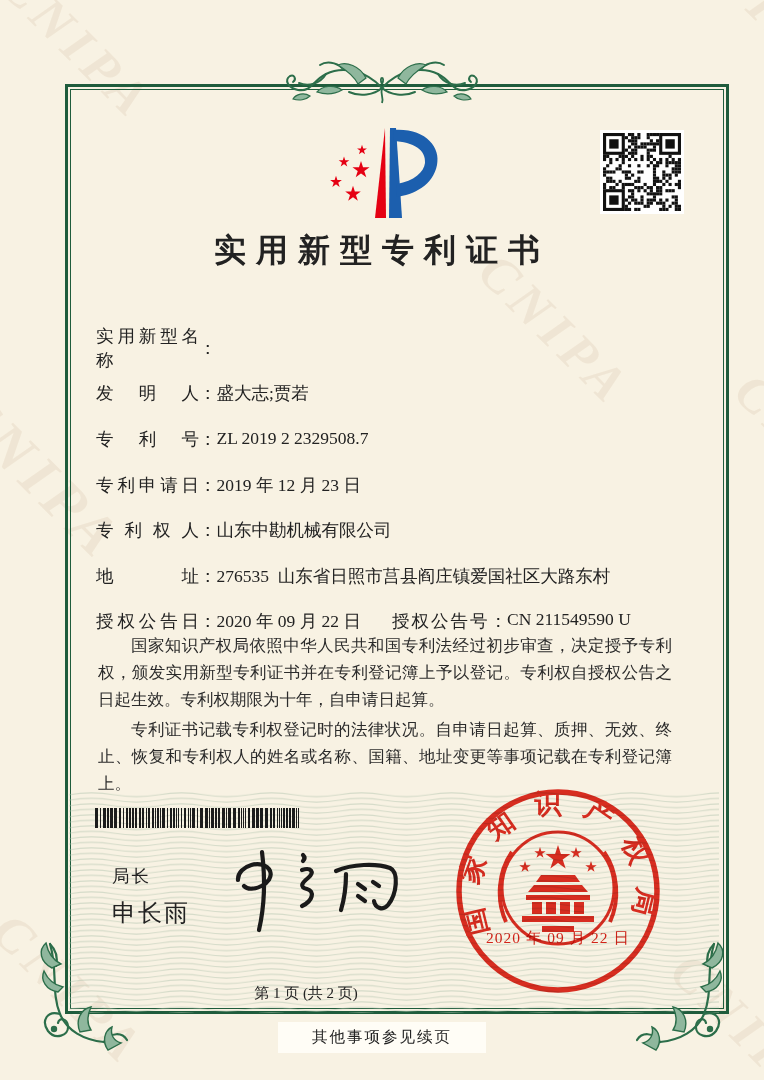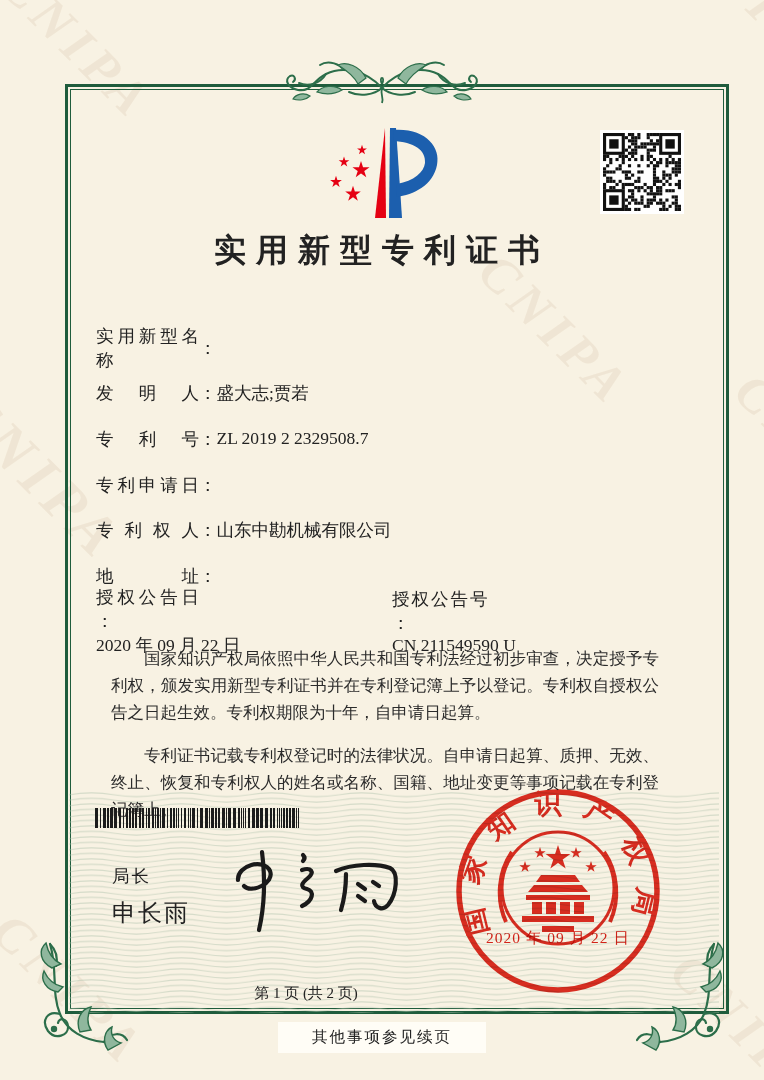--- a/index.html
+++ b/index.html
@@ -29,28 +29,28 @@
   
   .cert-no{position:absolute; left:96px; top:137px; font-size:17px; letter-spacing:1px; white-space:pre-wrap;}
   .logo{position:absolute; left:323px; top:116px; width:128px; height:112px;}
   .qr{position:absolute; left:600px; top:130px; width:78px; height:78px; background:#ffffff; padding:3px;}
   .title{position:absolute; left:0; top:229px; width:764px; text-align:center;
     font-size:32px; font-weight:bold; letter-spacing:10px; white-space:nowrap;}
   
   .fields{position:absolute; left:96px; top:325px; width:584px; font-size:17.5px;}
   .frow{height:45.6px; display:flex; align-items:center; white-space:pre-wrap;}
   .flabel{display:inline-block; width:103px; text-align:justify; text-align-last:justify;}
-  .fgroup{display:flex;flex-direction:column;}
+  .fgroup{display:flex;}
   .fgroup.first{width:296px;}
   .flabel2{letter-spacing:2px;}
   .fvalue{white-space:pre-wrap;}
   
   .bodytext{position:absolute; left:95px; top:629px; width:580px;
     font-size:16.5px; line-height:27px; color:#2b2b2b;}
-  .bodytext p{margin:16px; text-indent:2em; text-align:justify;}
+  .bodytext p{margin:3px; text-indent:2em; text-align:justify;}
   
   .barcode{position:absolute; left:95px; top:808px; width:208px; height:20px;}
   
   .sig-title{position:absolute; left:112px; top:864px; font-size:17.5px; letter-spacing:2px;font-family:Liberation Mono, monospace;}
   .sig-name{position:absolute; left:112px; top:897px; font-size:24px; letter-spacing:2px;}
   .sig-script{position:absolute; left:218px; top:838px; width:190px; height:100px;}
   
   .seal{position:absolute; left:443px; top:776px; width:230px; height:230px;
     mix-blend-mode:multiply; opacity:.95;}
   .seal-date{position:absolute; left:443px; top:928px; width:230px; text-align:center;
@@ -389,27 +389,27 @@
     <div class="frow">
       <span class="flabel">实用新型名称</span><span>：</span>
     </div>
     <div class="frow">
       <span class="flabel">发明人</span><span>：</span><span class="fvalue">盛大志;贾若</span>
     </div>
     <div class="frow">
       <span class="flabel">专利号</span><span>：</span><span class="fvalue">ZL 2019 2 2329508.7</span>
     </div>
     <div class="frow">
-      <span class="flabel">专利申请日</span><span>：</span>
+      <span class="flabel">专利申请日</span><span>：</span><span class="fvalue">2019 年 12 月 23 日</span>
     </div>
     <div class="frow">
       <span class="flabel">专利权人</span><span>：</span><span class="fvalue">山东中勘机械有限公司</span>
     </div>
     <div class="frow">
-      <span class="flabel">地址</span><span>：</span>
+      <span class="flabel">地址</span><span>：</span><span class="fvalue">276535  山东省日照市莒县阎庄镇爱国社区大路东村</span>
     </div>
     <div class="frow">
       <span class="fgroup first">
         <span class="flabel">授权公告日</span><span>：</span><span class="fvalue">2020 年 09 月 22 日</span>
       </span>
       <span class="fgroup">
         <span class="flabel2">授权公告号</span><span>：</span><span class="fvalue">CN 211549590 U</span>
       </span>
     </div>
   </div>

